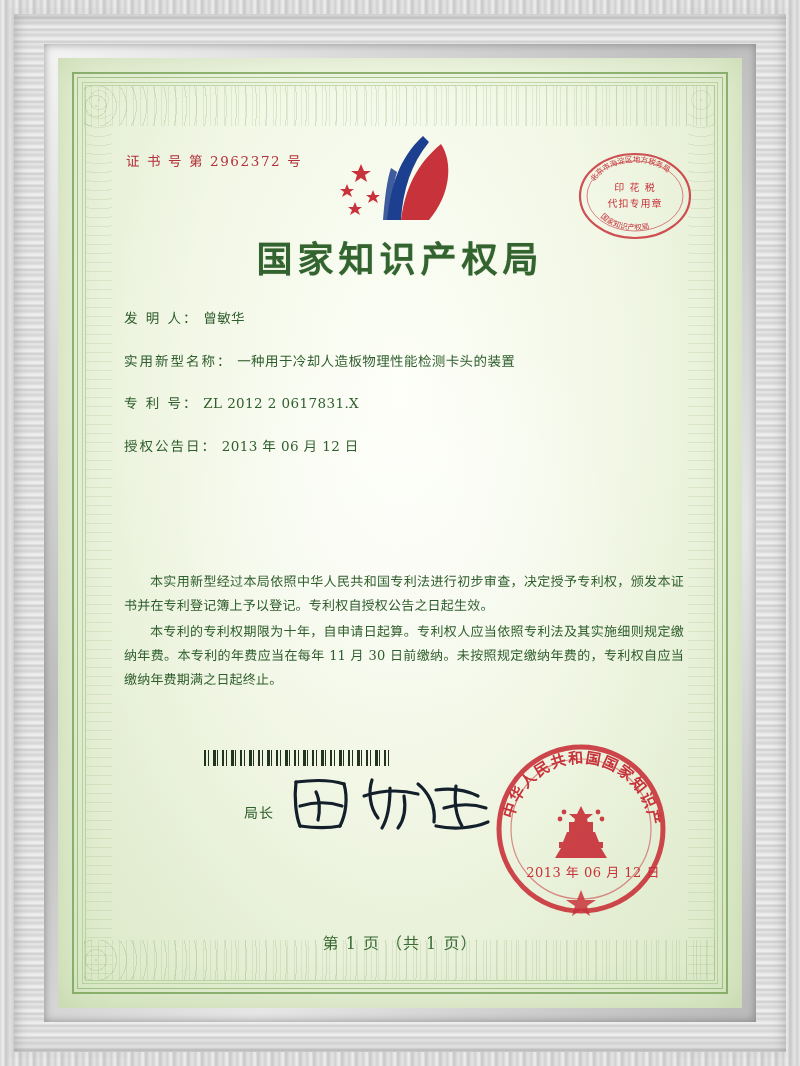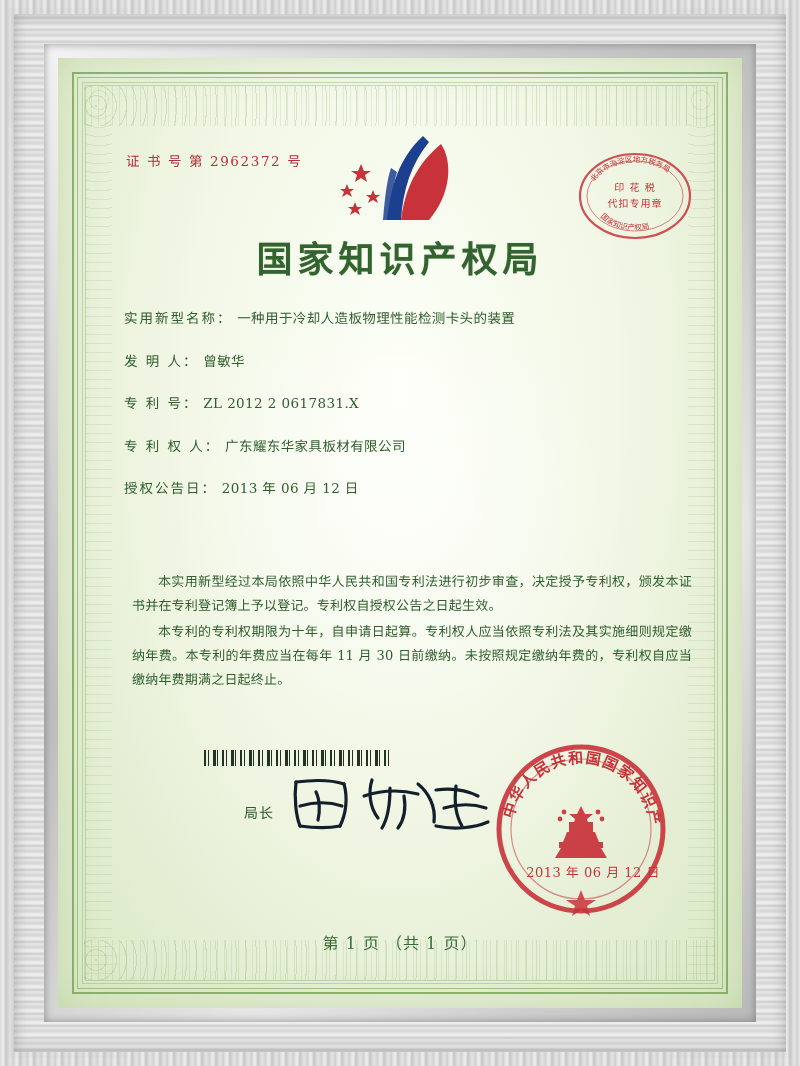--- a/index.html
+++ b/index.html
@@ -178,21 +178,20 @@
   .body-text {
     position: absolute;
     left: 20px; top: 468px;
     width: 560px;
     color: #2f5e2d;
     font-size: 13px;
     line-height: 1.85;
     text-align: justify;
     font-family: "DejaVu Serif", serif;
     letter-spacing: .2px;
-    margin-left: 8px;
   }
   .body-text p { margin: 0 0 2px 0; text-indent: 26px; }
 
   .barcode {
     position: absolute;
     left: 100px; top: 648px;
     width: 186px; height: 16px;
     background:
       repeating-linear-gradient(90deg,
         #22331f 0 2px, transparent 2px 4px, #22331f 4px 5px, transparent 5px 9px,
@@ -294,34 +293,30 @@
         <text font-family="DejaVu Serif, serif" font-size="7.5" fill="#c8323a">
           <textPath href="#arcBot" startOffset="18%">国家知识产权局</textPath>
         </text>
       </svg>
     </div>
 
     <div class="title">国家知识产权局</div>
 
     <div class="fields">
       <div class="field-row">
+        <span class="field-label">发  明  人：</span>
+        <span class="field-value">曾敏华</span>
+      </div>
+      <div class="field-row">
         <span class="field-label">实用新型名称：</span>
         <span class="field-value">一种用于冷却人造板物理性能检测卡头的装置</span>
       </div>
       <div class="field-row">
-        <span class="field-label">发  明  人：</span>
-        <span class="field-value">曾敏华</span>
-      </div>
-      <div class="field-row">
         <span class="field-label">专  利  号：</span>
         <span class="field-value">ZL 2012 2 0617831.X</span>
-      </div>
-      <div class="field-row">
-        <span class="field-label">专 利 权 人：</span>
-        <span class="field-value">广东耀东华家具板材有限公司</span>
       </div>
       <div class="field-row">
         <span class="field-label">授权公告日：</span>
         <span class="field-value">2013 年 06 月 12 日</span>
       </div>
     </div>
 
     <div class="body-text">
       <p>本实用新型经过本局依照中华人民共和国专利法进行初步审查，决定授予专利权，颁发本证书并在专利登记簿上予以登记。专利权自授权公告之日起生效。</p>
       <p>本专利的专利权期限为十年，自申请日起算。专利权人应当依照专利法及其实施细则规定缴纳年费。本专利的年费应当在每年 11 月 30 日前缴纳。未按照规定缴纳年费的，专利权自应当缴纳年费期满之日起终止。</p>

